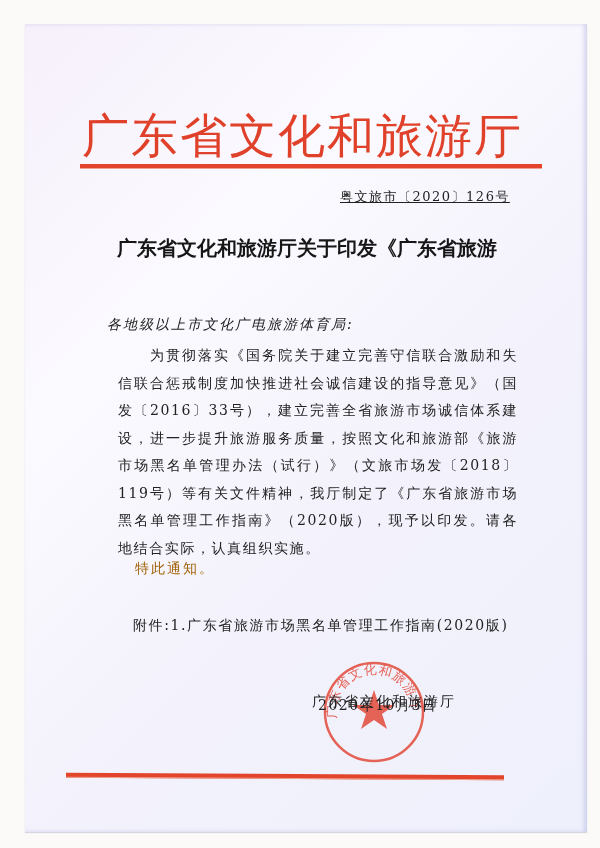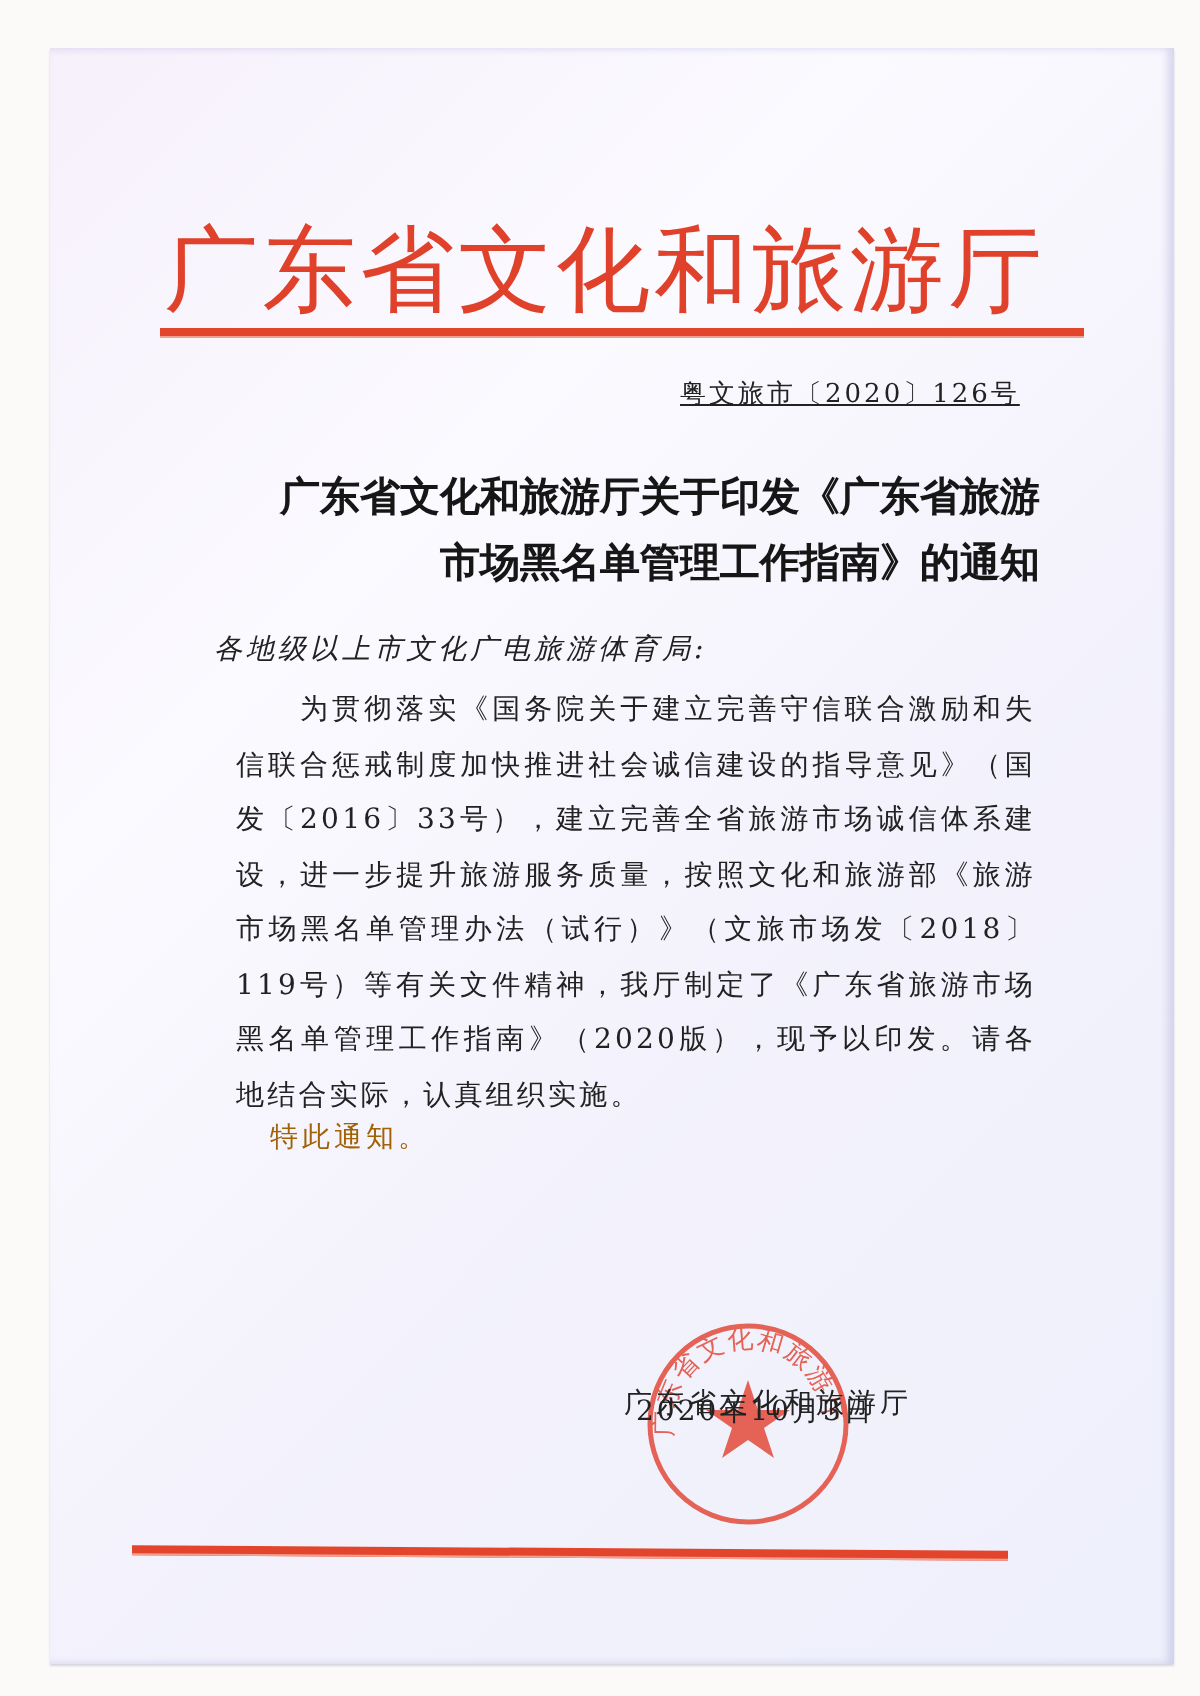--- a/index.html
+++ b/index.html
@@ -22,21 +22,21 @@
     position: absolute; height: 4px; background: #e2452c;
     border-bottom: 1px solid #f0a090;
   }
   .red-line.top { left: 80px; top: 164px; width: 462px; }
   .red-line.bottom { left: 66px; top: 774px; width: 438px; transform: rotate(0.35deg); }
   .doc-number {
     position: absolute; left: 340px; top: 188px; font-size: 13px; color: #222;
     letter-spacing: 1.5px; white-space: nowrap; text-decoration: underline;
   }
   .title {
-    position: absolute; left: 100px; top: 232px; width: 420px; text-align: right;
+    position: absolute; left: 117px; top: 232px; width: 420px; text-align: left;
     font-size: 20px; font-weight: bold; color: #161616; line-height: 33px;
     white-space: nowrap;
   }
   .salutation {
     position: absolute; left: 107px; top: 316px; font-size: 14px; color: #222;
     letter-spacing: 2px; white-space: nowrap; font-style: italic;
   }
   .body-text {
     position: absolute; left: 118px; top: 342px; width: 400px; font-size: 14px;
     color: #222; line-height: 27.5px; letter-spacing: 1.6px; text-align: justify;
@@ -69,30 +69,32 @@
 
 <div class="page"></div>
 
 <div class="masthead">广东省文化和旅游厅</div>
 <div class="red-line top"></div>
 
 <div class="doc-number">粤文旅市〔2020〕126号</div>
 
 <div class="title">
   <div>广东省文化和旅游厅关于印发《广东省旅游</div>
-  <div>市场黑名单管理工作指南》的通知</div>
 </div>
 
 <div class="salutation">各地级以上市文化广电旅游体育局:</div>
 
 <div class="body-text">为贯彻落实《国务院关于建立完善守信联合激励和失信联合惩戒制度加快推进社会诚信建设的指导意见》（国发〔2016〕33号），建立完善全省旅游市场诚信体系建设，进一步提升旅游服务质量，按照文化和旅游部《旅游市场黑名单管理办法（试行）》（文旅市场发〔2018〕119号）等有关文件精神，我厅制定了《广东省旅游市场黑名单管理工作指南》（2020版），现予以印发。请各地结合实际，认真组织实施。</div>
 
 <div class="closing">特此通知。</div>
 
 <div class="attachments">
+  <div>
+    <span>附件:</span><span>1.广东省旅游市场黑名单管理工作指南(2020版)</span>
+  </div>
 </div>
 
 <svg class="stamp" viewBox="0 0 104 104">
   <circle cx="52" cy="52" r="49" fill="none" stroke="#e24a3a" stroke-width="2.5"></circle>
   <defs>
     <path id="arc" d="M 16 64 A 38 38 0 1 1 88 64"></path>
   </defs>
   <text font-size="13" fill="#e24a3a" font-family="DejaVu Serif, serif" letter-spacing="1">
     <textPath href="#arc" startOffset="4%">广东省文化和旅游厅</textPath>
   </text>

